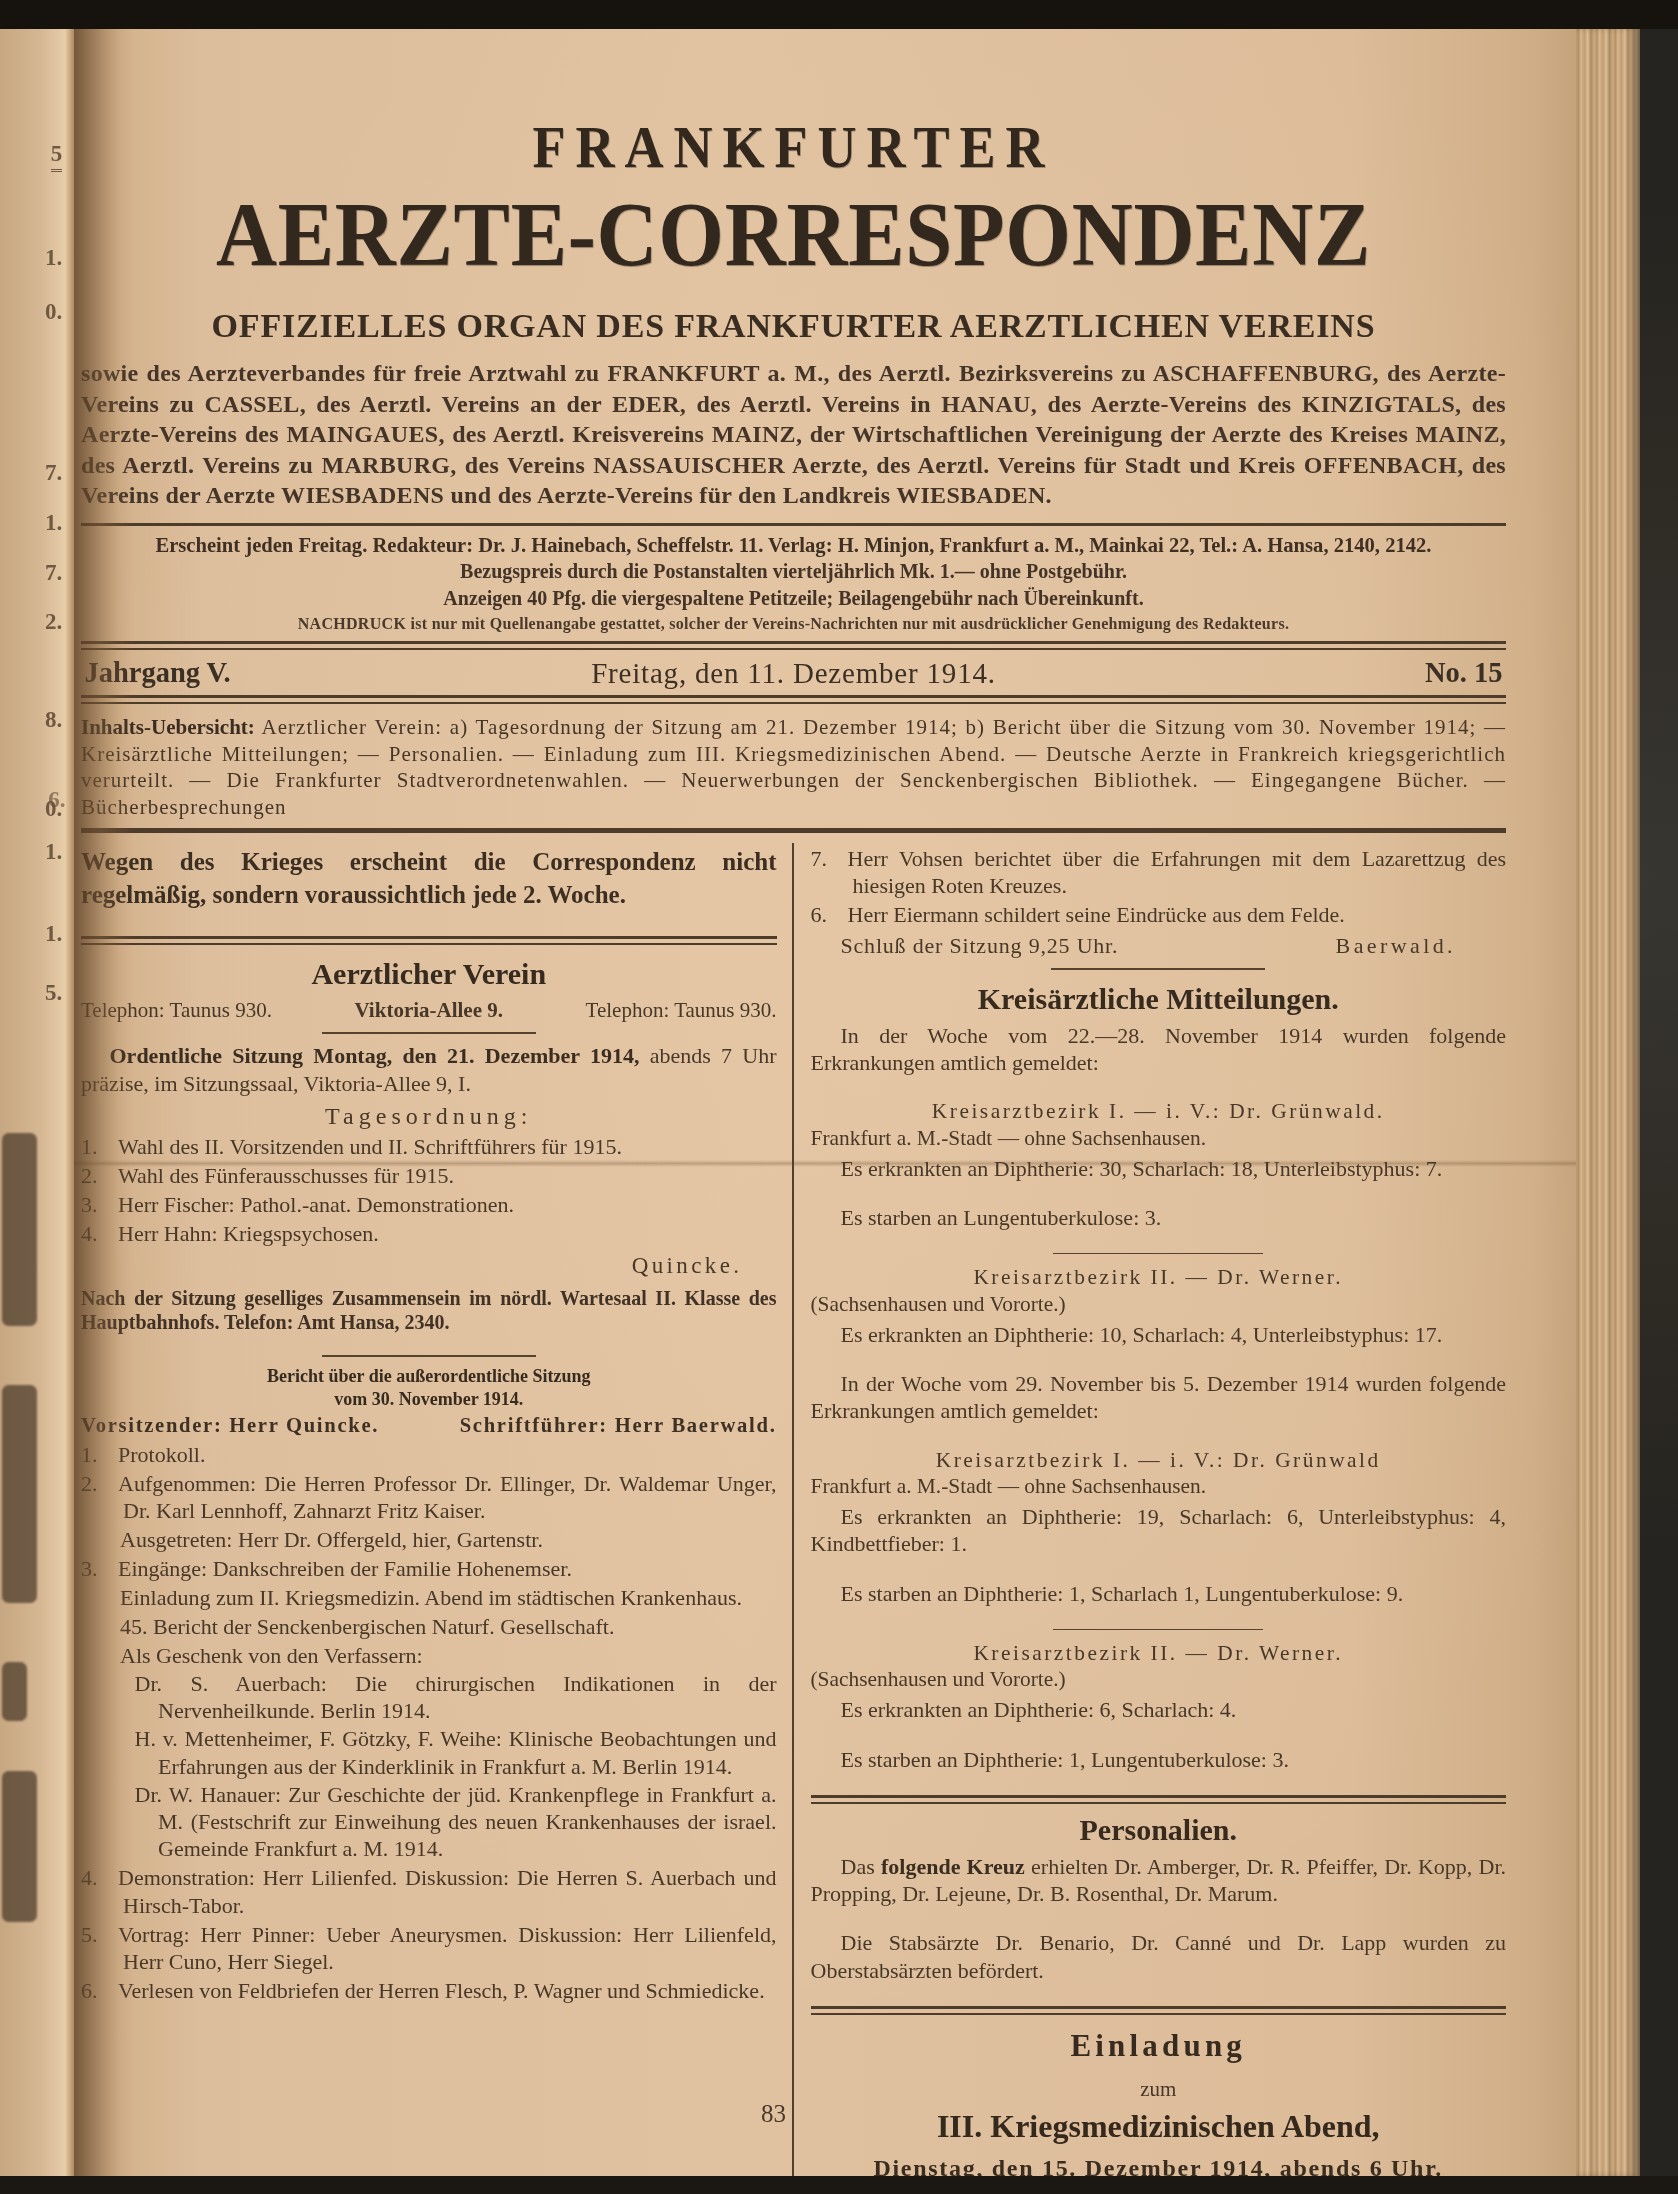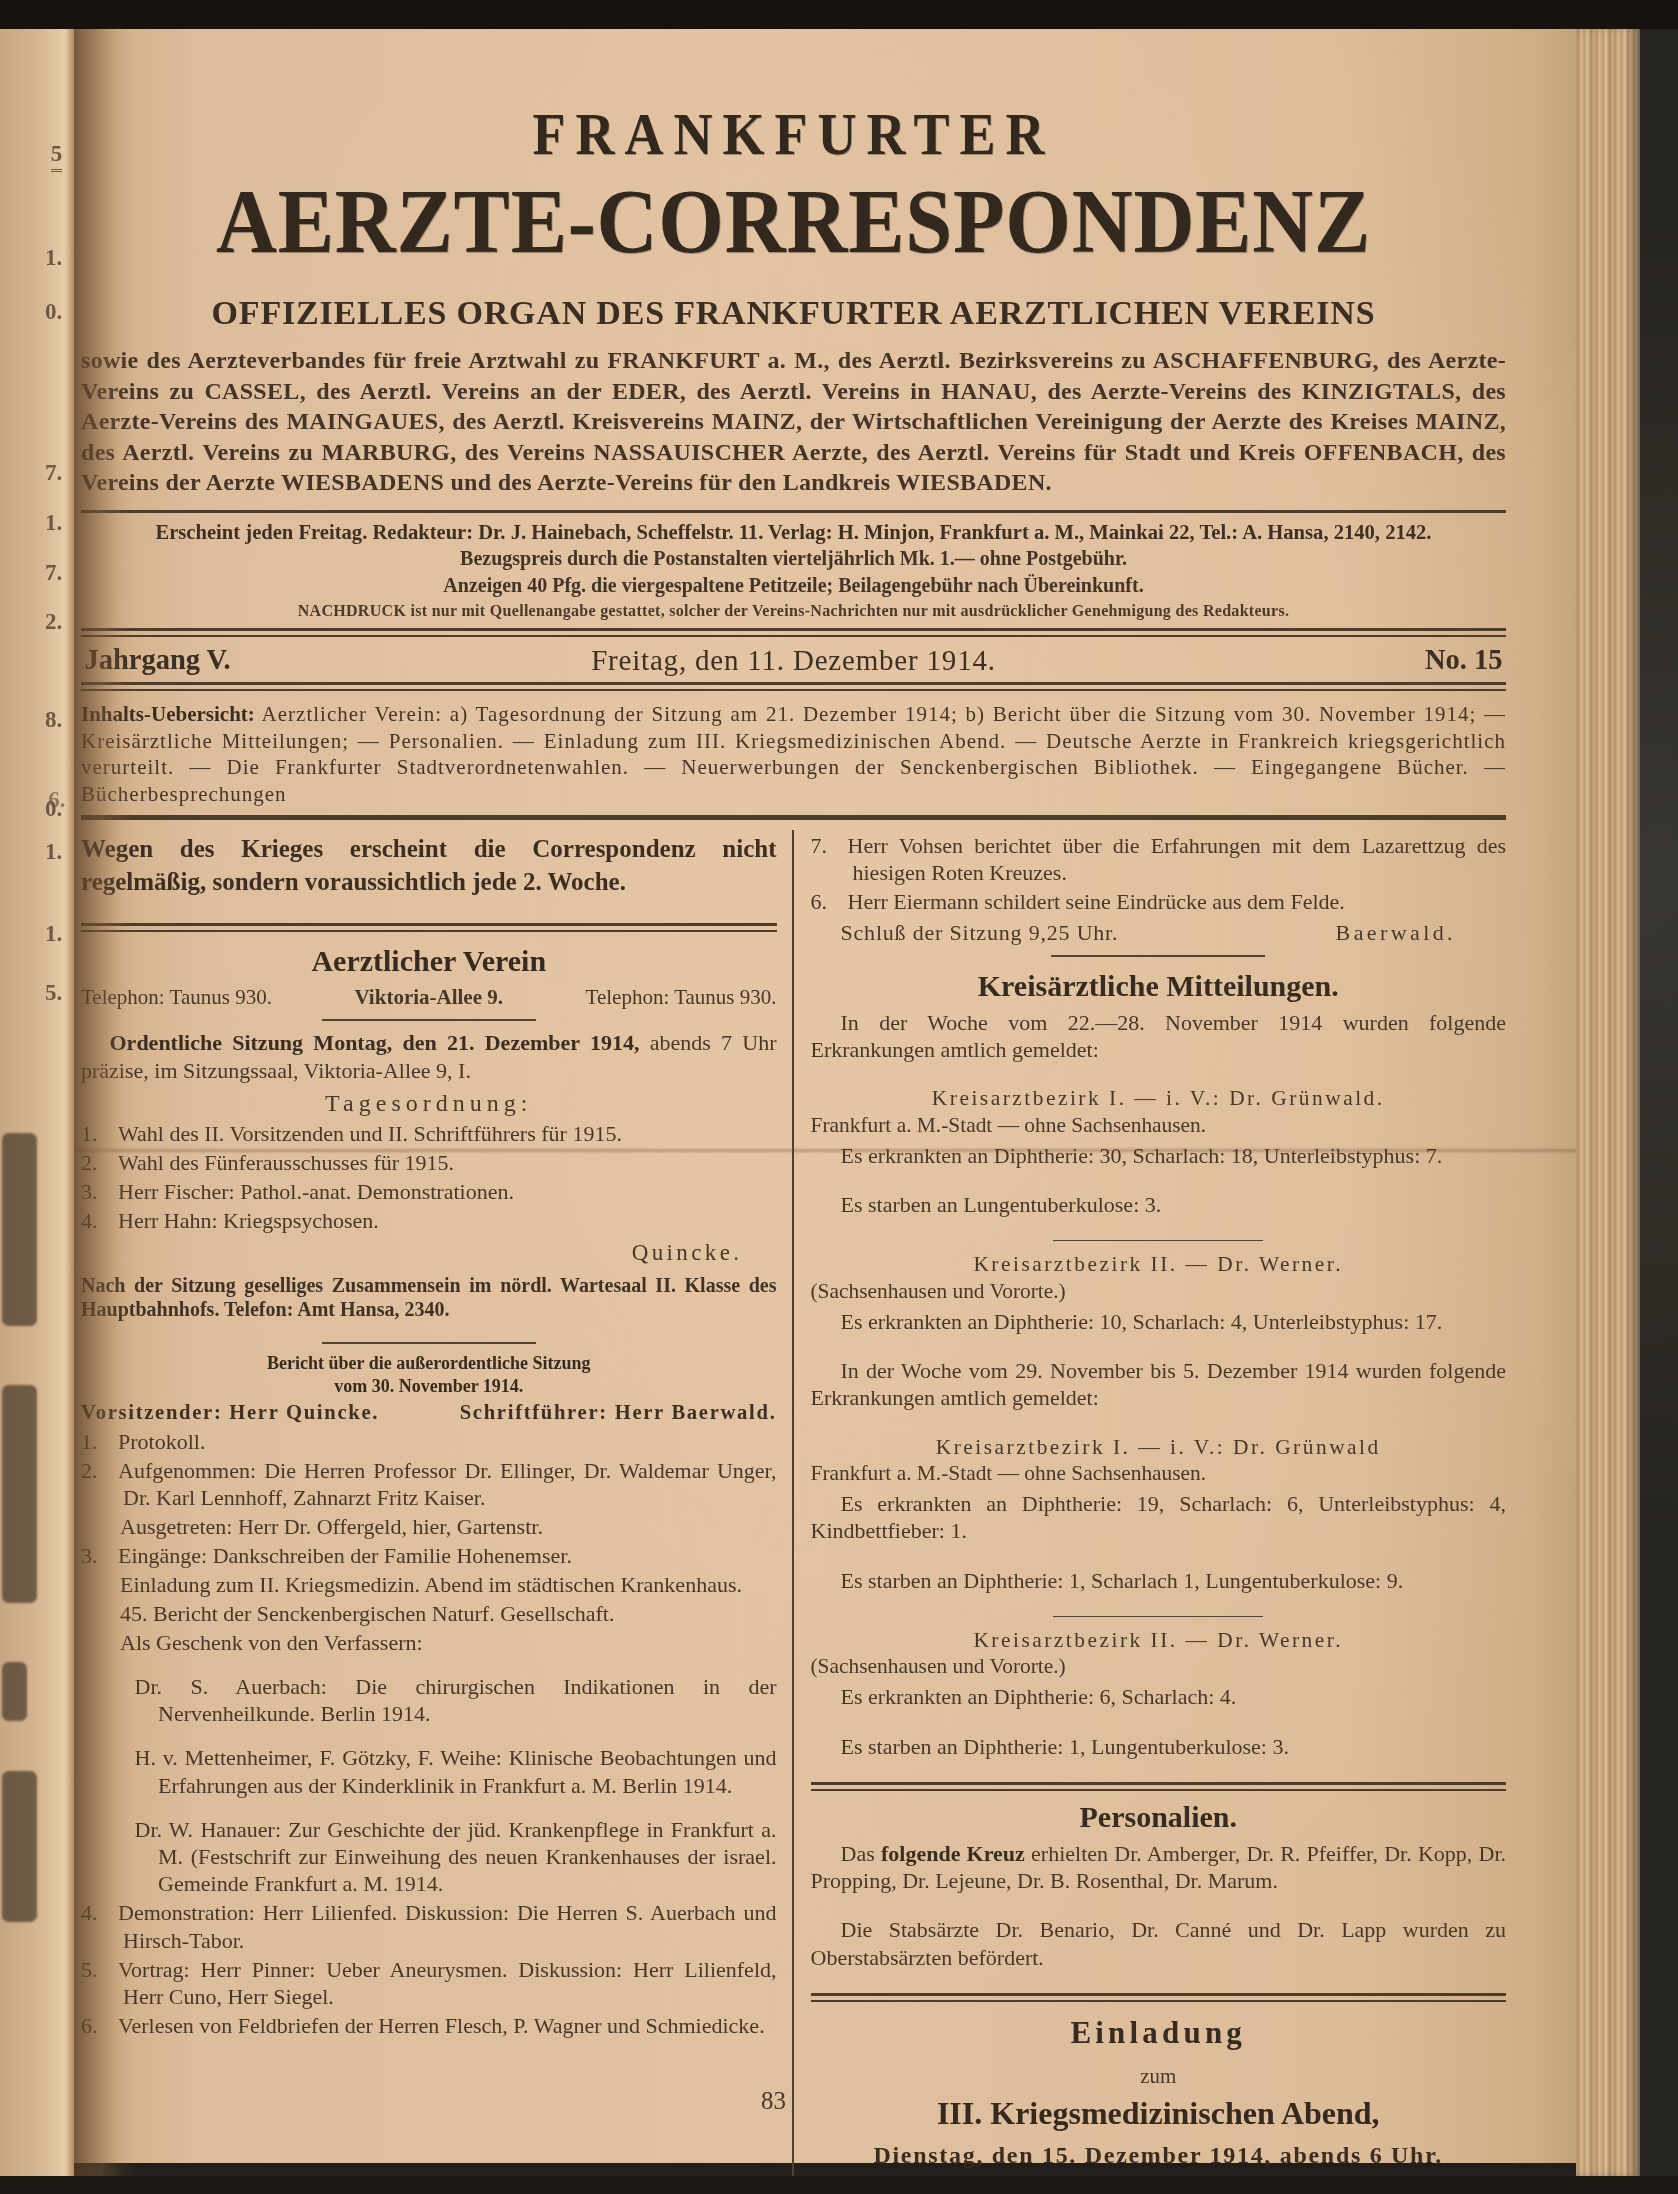--- a/index.html
+++ b/index.html
@@ -29,21 +29,21 @@
     background:linear-gradient(90deg, rgba(90,62,35,.75) 0%, rgba(129,97,62,.45) 45%, rgba(150,115,75,.15) 75%, rgba(0,0,0,0) 100%);
   }
   .fore-edge{
     position:absolute;left:1576px;top:25px;width:64px;height:2154px;z-index:4;
     background:repeating-linear-gradient(90deg,
       #caa87e 0px,#b6926a 2.5px,#d8b88f 5px,#c19c72 8.4px,#dcbd96 11.8px,#ad8a62 15px,#cfae85 18.5px);
     box-shadow:inset -5px 0 8.4px rgba(30,24,18,.55);
   }
   
   .page{
-    position:absolute;left:47px;top:12px;width:1533px;height:2151px;z-index:2;
+    position:absolute;left:47px;top:25px;width:1533px;height:2151px;z-index:2;
     background:
       radial-gradient(1175px 1595px at 55% 42%, rgba(238,210,176,.35), rgba(0,0,0,0) 70%),
       linear-gradient(90deg,#b99674 0%,#d2b08a 4%,#dcbd9c 10%,#e0c1a0 45%,#dcbc99 85%,#cfae87 97%,#c3a179 100%);
     box-shadow:0 0 15px rgba(20,14,8,.6);
   }
   .crease-h{position:absolute;left:0;top:1135px;width:1533px;height:6.7px;
     background:linear-gradient(180deg,rgba(0,0,0,0),rgba(120,90,58,.35),rgba(0,0,0,0));}
   .content{position:absolute;left:34px;top:55px;width:1425px;}
   
   .kicker{
@@ -87,21 +87,21 @@
   
   .columns{display:flex;margin-top:10px;}
   .col{width:701px;font-size:22px;line-height:1.24;color:#483828;}
   .col.left{padding-right:15px;}
   .col.right{padding-left:17px;border-left:2.5px solid #50402e;}
   .just{text-align:justify;}
   .sp2{letter-spacing:1.7px;}
   .hang{padding-left:42px;text-indent:-42px;margin-top:1.7px;}
   .hang .num{display:inline-block;width:37px;text-indent:0;}
   .sub1{padding-left:39px;margin-top:1.7px;}
-  .book{padding-left:77px;text-indent:-23.5px;margin-top:17px;}
+  .book{padding-left:77px;text-indent:-23.5px;margin-top:1px;}
   
   .notice{font-weight:bold;font-size:25px;line-height:1.32;text-align:justify;color:#3c2e21;margin-top:1.7px;}
   .section-head{text-align:center;font-weight:bold;font-size:30px;color:#372b1f;margin:10px 0 5px 0;}
   .phone-row{display:flex;justify-content:space-between;font-size:21px;margin-top:1.7px;white-space:nowrap;}
   .phone-row .mid{font-weight:bold;}
   .agenda-label{text-align:center;letter-spacing:5px;font-size:24px;margin:5px 0 1.7px 0;}
   .sig-right{text-align:right;letter-spacing:3.4px;font-size:23px;margin:5px 34px 1.7px 0;}
   .small-note{font-size:20px;line-height:1.22;text-align:justify;margin-top:5px;font-weight:bold;color:#413226;}
   .bericht-head{text-align:center;font-weight:bold;font-size:18px;line-height:1.25;color:#372b1f;margin:6.7px 0 3.4px 0;}
   .chair-row{display:flex;justify-content:space-between;font-size:20.6px;font-weight:bold;color:#3e3023;}

